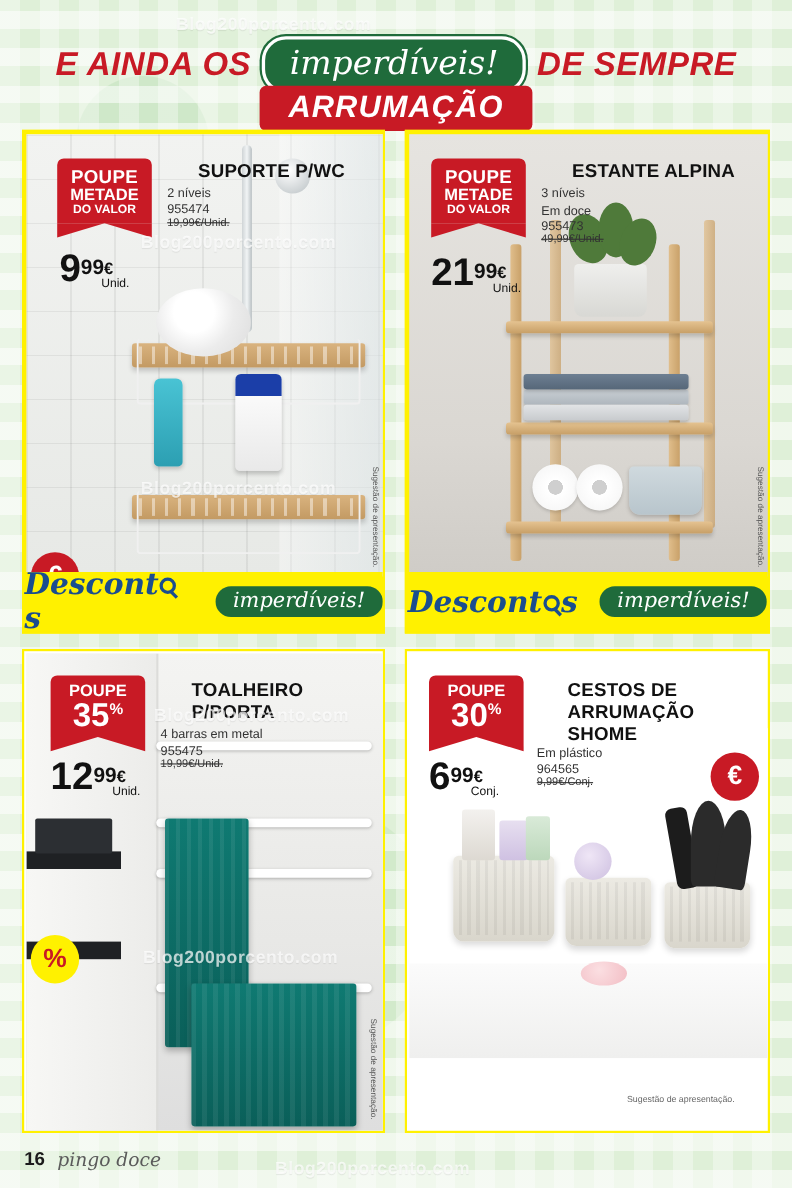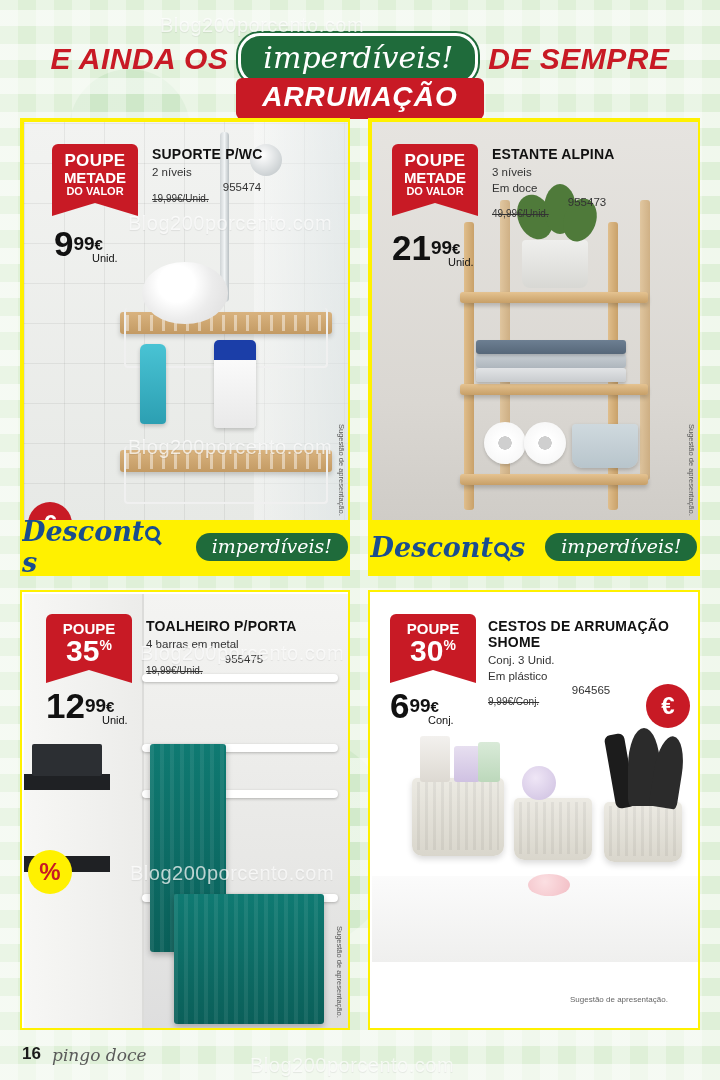--- a/index.html
+++ b/index.html
@@ -129,23 +129,23 @@
     padding:7px 0 4px 0; text-align:center; line-height:1; }
   .tag-pct .p1 { font-size:15px; font-weight:bold; }
   .tag-pct .p2 { font-size:30px; font-weight:bold; }
   .tag-pct .p2 sup { font-size:14px; }
   .tag-pct::after{
     content:""; position:absolute; left:0; bottom:-13px; width:0;height:0;
     border-left:43px solid #c81a25; border-right:43px solid #c81a25;
     border-bottom:13px solid transparent;
   }
 
-  .prod-title { font-size: 14px; font-weight: bold; color:#111; letter-spacing:.2px; }
+  .prod-title { font-size: 17px; font-weight: bold; color:#111; letter-spacing:.2px;margin-left:28px; }
   .prod-sub { font-size: 11.5px; color:#333; line-height:1.35; }
-  .prod-ref { font-size: 11.5px; color:#333;text-align:center; }
+  .prod-ref { font-size: 11.5px; color:#333; }
   .prod-old { font-size: 10px; color:#333; text-decoration: line-through; }
 
   .price { position:absolute; color:#111; font-weight:bold; line-height:1; }
   .price .int { font-size: 35px; }
   .price .cent { font-size: 19px; vertical-align: super; }
   .price .eur { font-size: 15px; vertical-align: super; }
   .price .unit { font-size: 11px; font-weight: normal; }
 
   .circle-eur {
     position:absolute; width:44px; height:44px; border-radius:50%;
@@ -174,21 +174,21 @@
 
   
   .footer { position:absolute; left:0; bottom:0; width:720px; height:50px; }
   .pagenum { position:absolute; left:22px; bottom:16px; font-size:17px; font-weight:bold; color:#1a1a1a; }
   .brand { position:absolute; left:52px; bottom:15px; font-family:"DejaVu Serif", serif;
     font-style:italic; font-size:17px; color:#5a5a5a; }
   .foot-text { position:absolute; left:0; bottom:16px; width:720px; text-align:center;
     font-size:15.5px; color:#1f1f1f; }
 
   
-  .wm { position:absolute; color:rgba(255,255,255,.72); font-size:20px; font-weight:normal;
+  .wm { position:absolute; color:rgba(255,255,255,.72); font-size:16px; font-weight:bold;
     letter-spacing:.5px; pointer-events:none; text-shadow:0 1px 1px rgba(0,0,0,.08); }
 </style>
 </head>
 <body>
 
 <div class="header">
   <div class="hdr-line1">
     <span class="hdr-red">E AINDA OS</span>
     <span class="hdr-pill">imperdíveis!</span>
     <span class="hdr-red">DE SEMPRE</span>
@@ -375,21 +375,20 @@
   <div class="tag" style="left:20px;top:22px;">
     <div class="tag-pct">
       <div class="p1">POUPE</div>
       <div class="p2"><span>30</span><sup>%</sup></div>
     </div>
   </div>
 
   <div style="position:absolute;left:118px;top:26px;width:206px;">
     <div class="prod-title">CESTOS DE ARRUMAÇÃO</div>
     <div class="prod-title">SHOME</div>
-    <div class="prod-sub" style="margin-top:3px;">Conj. 3 Unid.</div>
     <div class="prod-sub">Em plástico</div>
     <div class="prod-ref">964565</div>
     <div class="prod-old">9,99€/Conj.</div>
   </div>
 
   <div class="price" style="left:20px;top:96px;">
     <span class="int">6</span><span class="cent">99</span><span class="eur">€</span>
     <div class="unit" style="margin-left:38px;margin-top:-8px;">Conj.</div>
   </div>
 

